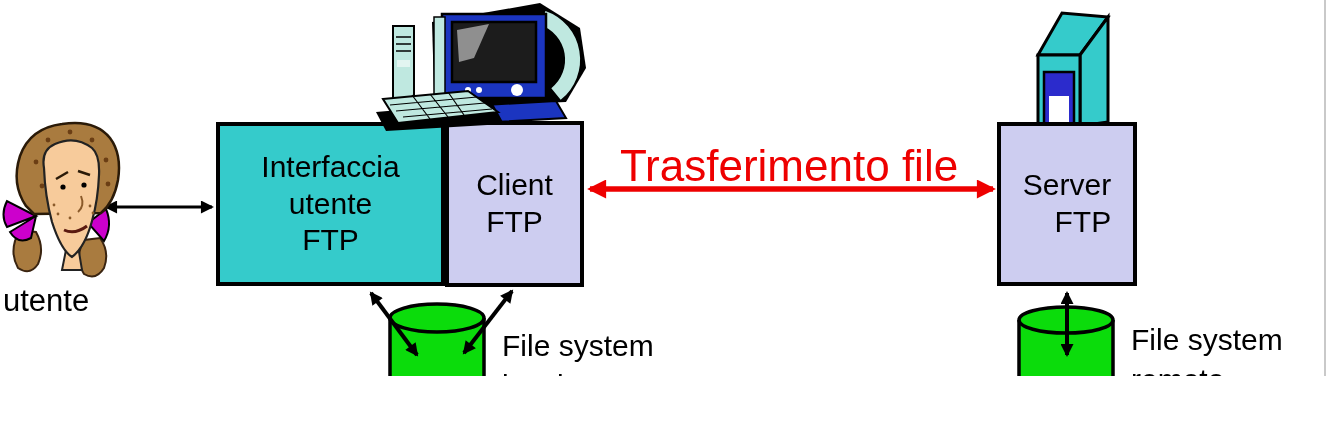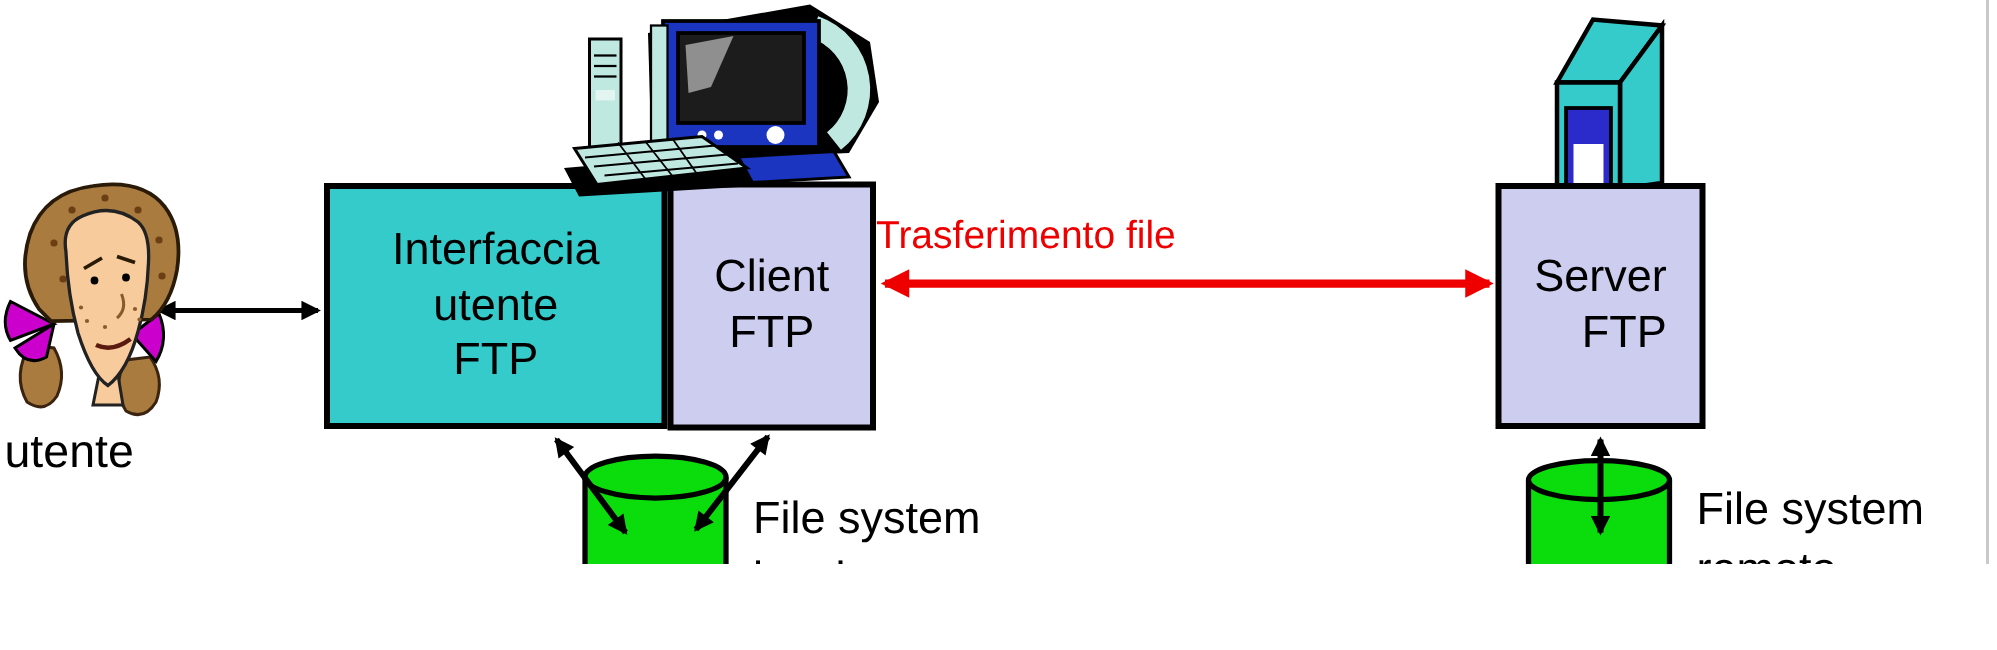--- a/index.html
+++ b/index.html
@@ -6,22 +6,22 @@
   #stage{position:relative;width:1331px;height:376px;background:#ffffff;overflow:hidden;
          font-family:"Liberation Sans","DejaVu Sans",sans-serif;color:#000;}
   #art{position:absolute;left:0;top:0;}
   .lbl{position:absolute;white-space:pre-line;color:#000;}
   .box-lbl{display:flex;align-items:center;justify-content:center;text-align:center;
            font-size:30px;line-height:1.22;}
   #ui-box-lbl{left:218px;top:124px;width:225px;height:160px;}
   #client-box-lbl{left:447px;top:123px;width:135px;height:162px;}
   #server-box-lbl{left:999px;top:124px;width:136px;height:160px;text-align:right;}
   #utente-lbl{left:3px;top:283px;font-size:31px;}
-  #transfer-lbl{left:584px;top:141px;width:410px;
-                font-size:26px;color:#EE0000;}
+  #transfer-lbl{left:584px;top:141px;width:410px;text-align:center;
+                font-size:44px;color:#EE0000;}
   #fs-locale-lbl{left:502px;top:326px;font-size:30px;line-height:1.33;}
   #fs-remoto-lbl{left:1131px;top:320px;font-size:30px;line-height:1.33;}
 </style>
 </head>
 <body>
 
 <div id="stage">
 
   <svg id="art" width="1331" height="433" viewBox="0 0 1331 433">
     <defs>

